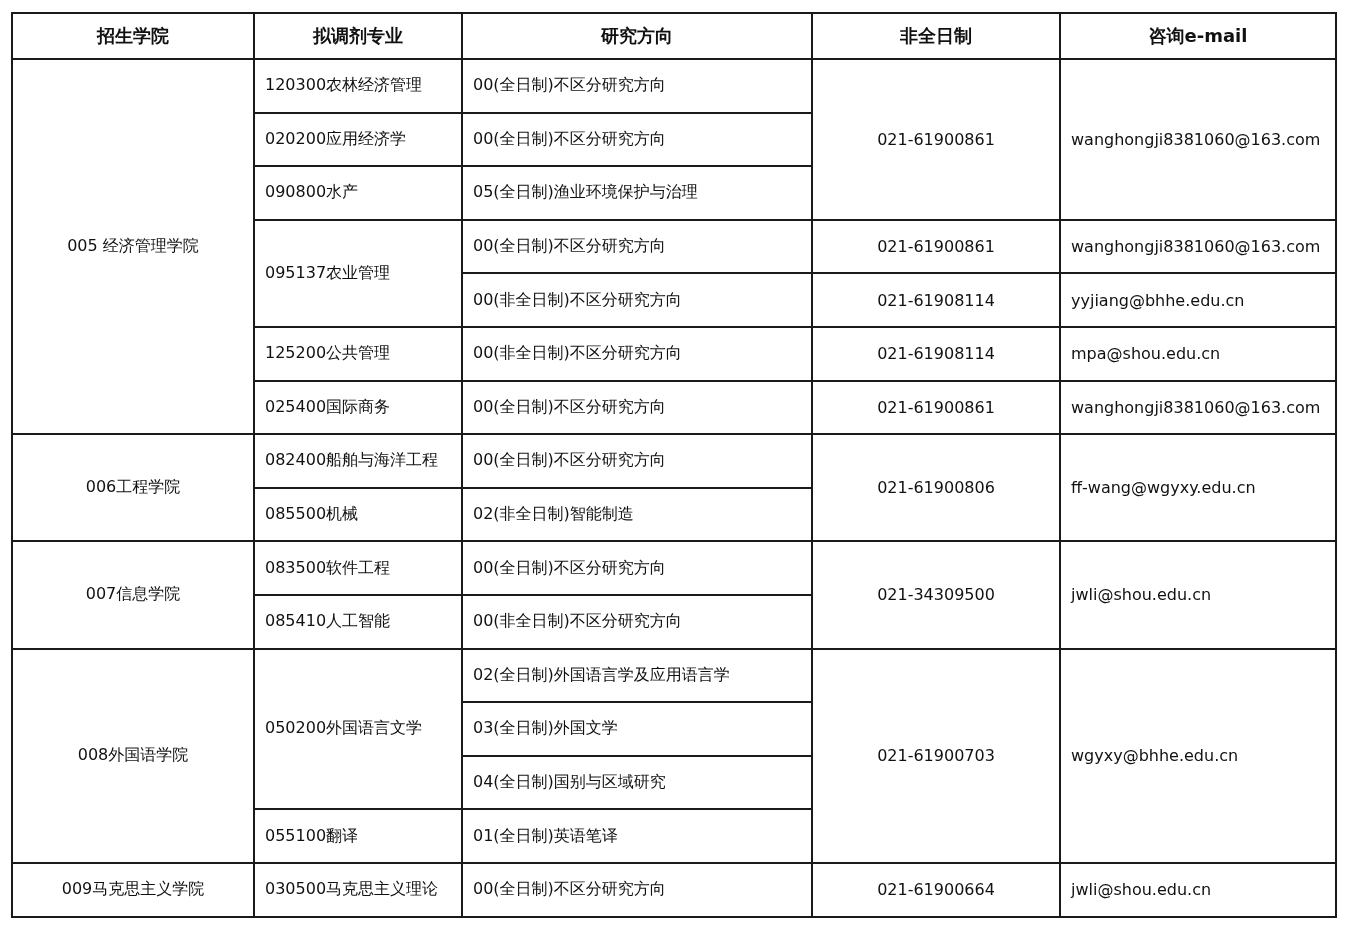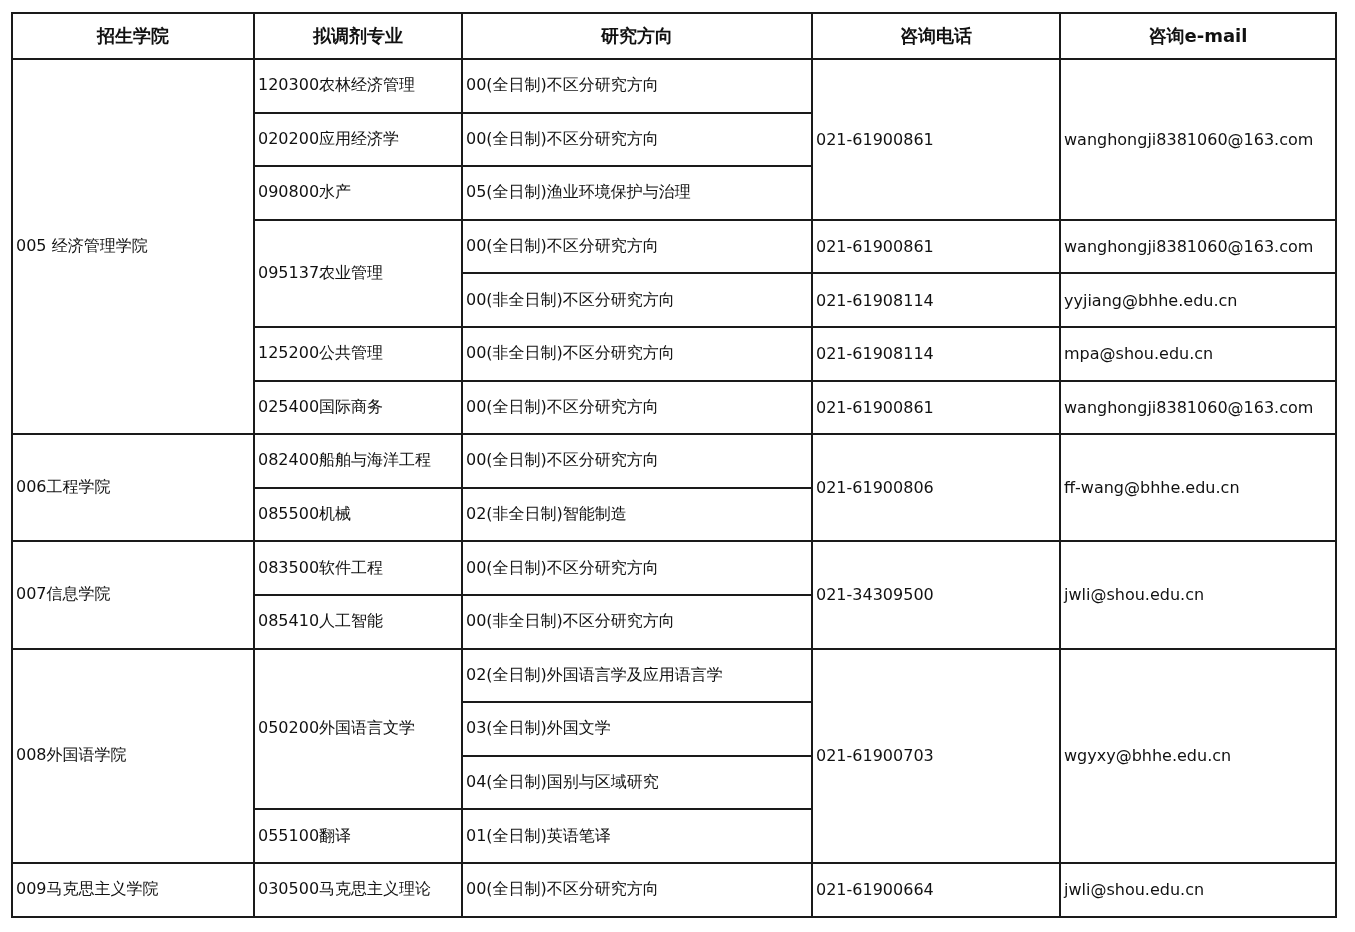--- a/index.html
+++ b/index.html
@@ -5,48 +5,48 @@
   html, body { margin: 0; padding: 0; background: #ffffff; }
   body { width: 1355px; height: 932px; position: relative; overflow: hidden;
          font-family: "DejaVu Sans", "Liberation Sans", sans-serif; color: #111; }
   table.t {
     position: absolute; left: 11px; top: 12px;
     border-collapse: collapse; table-layout: fixed;
     width: 1324px;
   }
   table.t td, table.t th {
     border: 2px solid #1a1a1a;
-    padding: 0 3px;
+    padding: 0 10px;
     font-size: 16px;
     white-space: nowrap;
     overflow: hidden;
     vertical-align: middle;
   }
   table.t th { height: 44px; font-weight: bold; font-size: 18px; text-align: center; }
   table.t tbody td { height: 51.6px; }
-  .c { text-align: left; }
+  .c { text-align: center; }
   .l { text-align: left; }
 </style>
 </head>
 <body>
 
 <table class="t">
   <colgroup>
     <col style="width:242px">
     <col style="width:208px">
     <col style="width:350px">
     <col style="width:248px">
     <col style="width:276px">
   </colgroup>
   <thead>
     <tr>
       <th>招生学院</th>
       <th>拟调剂专业</th>
       <th>研究方向</th>
-      <th>咨询电话</th>
+      <th>非全日制</th>
       <th>咨询e-mail</th>
     </tr>
   </thead>
   <tbody>
 
     <tr>
       <td rowspan="7" class="c">005 经济管理学院</td>
       <td class="l">120300农林经济管理</td>
       <td class="l">00(全日制)不区分研究方向</td>
       <td rowspan="3" class="c">021-61900861</td>
@@ -82,21 +82,21 @@
       <td class="l">00(全日制)不区分研究方向</td>
       <td class="c">021-61900861</td>
       <td class="l">wanghongji8381060@163.com</td>
     </tr>
 
     <tr>
       <td rowspan="2" class="c">006工程学院</td>
       <td class="l">082400船舶与海洋工程</td>
       <td class="l">00(全日制)不区分研究方向</td>
       <td rowspan="2" class="c">021-61900806</td>
-      <td rowspan="2" class="l">ff-wang@bhhe.edu.cn</td>
+      <td rowspan="2" class="l">ff-wang@wgyxy.edu.cn</td>
     </tr>
     <tr>
       <td class="l">085500机械</td>
       <td class="l">02(非全日制)智能制造</td>
     </tr>
 
     <tr>
       <td rowspan="2" class="c">007信息学院</td>
       <td class="l">083500软件工程</td>
       <td class="l">00(全日制)不区分研究方向</td>

